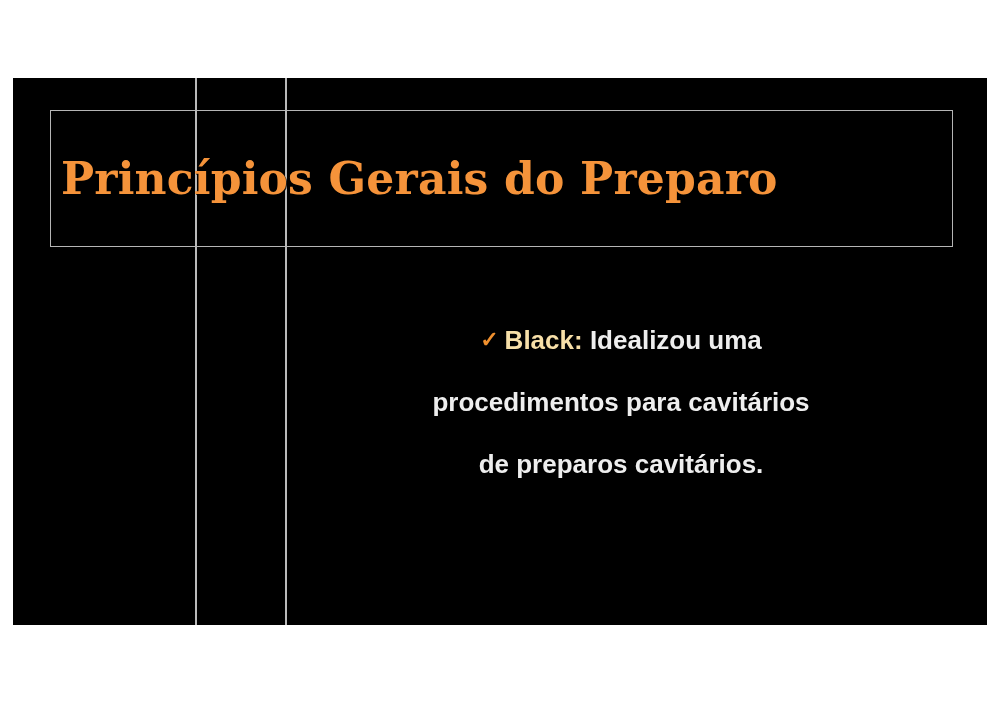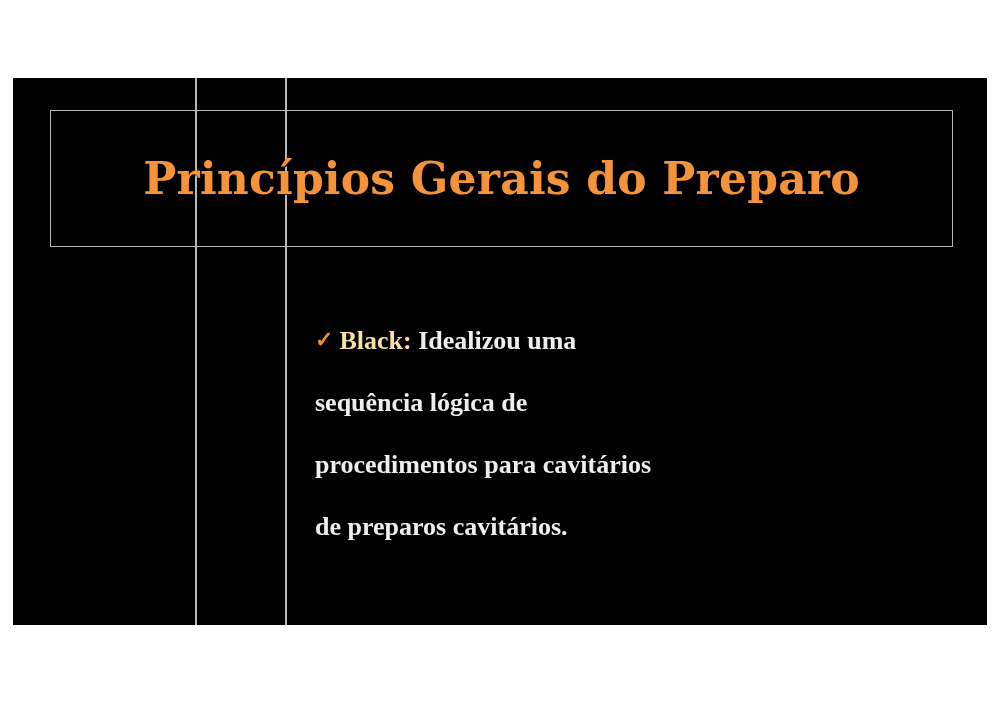--- a/index.html
+++ b/index.html
@@ -59,21 +59,21 @@
     justify-content: center;
     padding: 0 10px;
   }
   .title-text {
     margin: 0;
     font-family: "DejaVu Serif", "Liberation Serif", serif;
     font-weight: bold;
     font-size: 44px;
     line-height: 1.18;
     color: #f5933a;
-    text-align: center;
+    text-align: left;
     letter-spacing: 0.2px;
     text-shadow: 1px 1px 0 rgba(0,0,0,0.85);
     width: 100%;
   }
 
   
   .body-area {
     position: absolute;
     left: 272px;
     top: 169px;
@@ -81,26 +81,26 @@
     height: 378px;
   }
   .bullet-block {
     position: absolute;
     left: 30px;
     top: 62px;
     width: 612px;
     text-align: center;
   }
   .bullet-line {
-    font-family: Liberation Serif, serif;
+    font-family: Liberation Sans, sans-serif;
     font-weight: bold;
     font-size: 26px;
     line-height: 62px;
     color: #eeeeee;
-    text-align: left;
+    text-align: center;
     white-space: nowrap;
     text-shadow: 1px 1px 1px rgba(0,0,0,0.9);
   }
   .check-icon {
     color: #f0902e;
     font-size: 22px;
     font-weight: bold;
     display: inline-block;
     vertical-align: 2px;
     margin-right: 6px;
@@ -127,23 +127,20 @@
     </div>
 
     <div class="body-area">
       <div class="bullet-block">
 
         <div class="bullet-line">
           <span class="check-icon">✓</span><span class="kw">Black:</span>
           <span>Idealizou uma</span>
         </div>
 
-        <div class="bullet-line">
-          <span>sequência lógica de</span>
-        </div>
 
         <div class="bullet-line">
           <span>procedimentos para cavitários</span>
         </div>
 
         <div class="bullet-line">
           <span>de preparos cavitários.</span>
         </div>
 
       </div>

